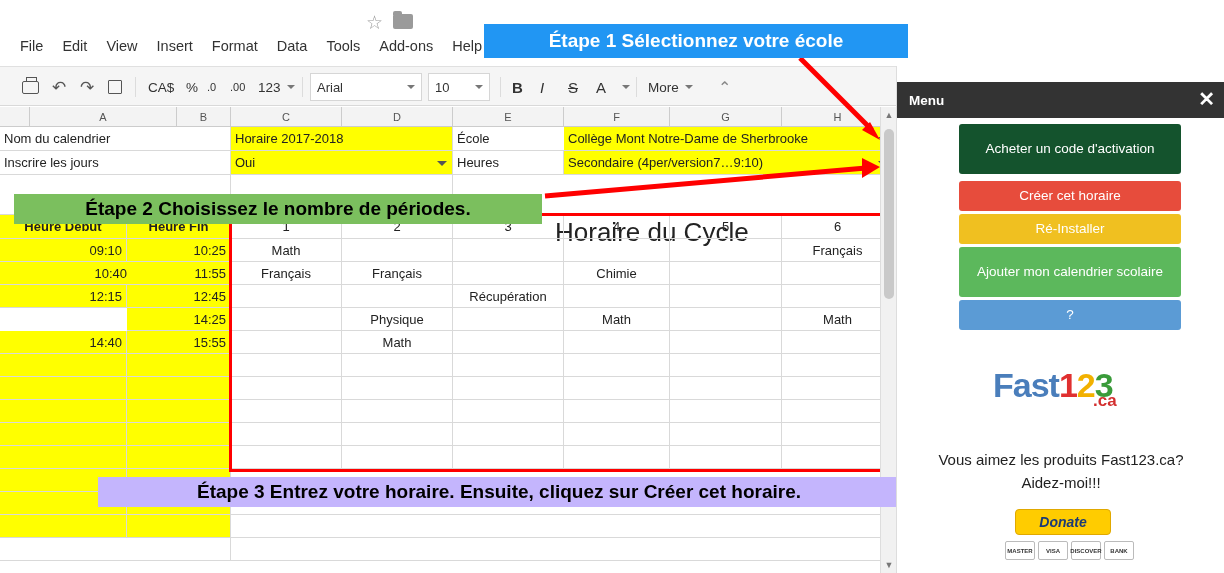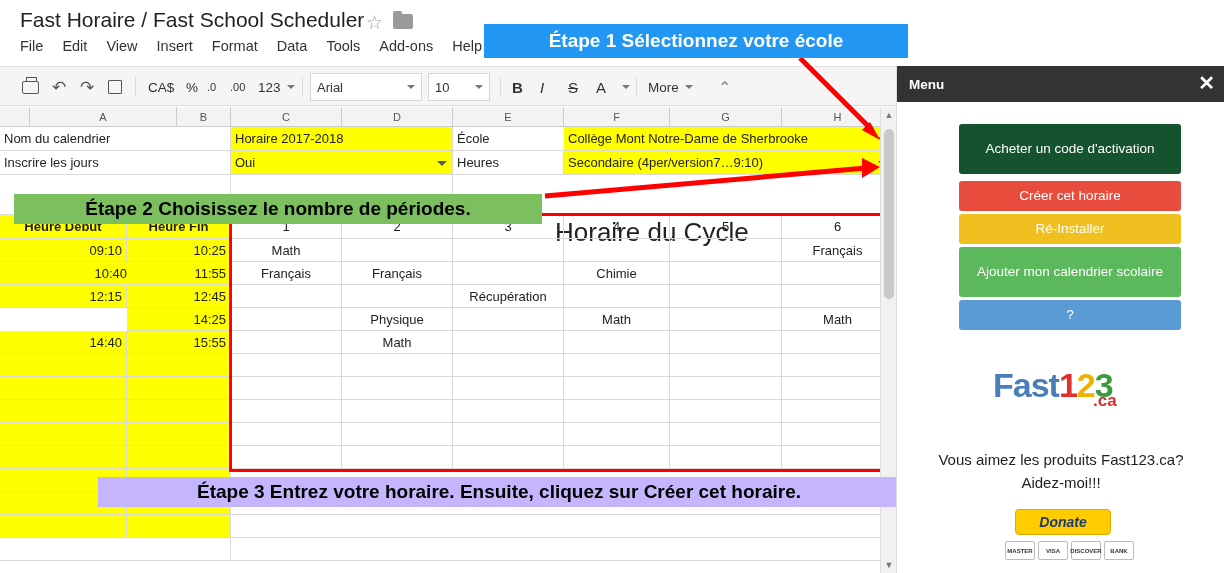--- a/index.html
+++ b/index.html
@@ -116,21 +116,21 @@
 
   
   .vscroll { position: absolute; left: 880px; top: 107px; width: 16px; height: 466px; background: #f1f1f1; border-left: 1px solid #ddd; }
   .vscroll .thumb { position: absolute; left: 3px; top: 22px; width: 10px; height: 170px; background: #c9c9c9; border-radius: 5px; }
   .vs-up, .vs-dn { position: absolute; left: 0; width: 16px; height: 16px; font-size: 9px; color: #777; display:flex; align-items:center; justify-content:center; }
   .vs-up { top: 0; } .vs-dn { bottom: 0; }
 
   
   .panel { position: absolute; left: 896px; top: 66px; width: 328px; height: 507px; background: #fff; border-left: 1px solid #ddd; }
   .panel-head {
-    position: absolute; left: 0; top: 0; width: 328px; height: 36px; background: #333;
+    position: absolute; left: 0; top: 16px; width: 328px; height: 36px; background: #333;
     color: #fff; display: flex; align-items: center; padding: 0 12px; font-size: 13.5px; font-weight: bold;
   }
   .panel-close { position: absolute; right: 10px; top: 7px; font-size: 20px; color: #fff; line-height: 1; }
 
   .pbtn {
     position: absolute; left: 62px; width: 222px; border-radius: 3px;
     display: flex; align-items: center; justify-content: center; text-align: center;
     color: #fff; font-size: 13.5px; line-height: 1.25; padding: 0 6px;
   }
 
@@ -152,21 +152,20 @@
     font-size: 6px; display: flex; align-items: center; justify-content: center; color: #333;
     font-weight: bold;
   }
 </style>
 </head>
 <body>
 
 <div id="app">
 
   <div class="doc-header">
-    <div class="doc-title">Fast Horaire / Fast School Scheduler</div>
     <div class="star-icon">☆</div>
     <div class="folder-icon"></div>
 
     <div class="menubar">
       <div class="mi">File</div>
       <div class="mi">Edit</div>
       <div class="mi">View</div>
       <div class="mi">Insert</div>
       <div class="mi">Format</div>
       <div class="mi">Data</div>

